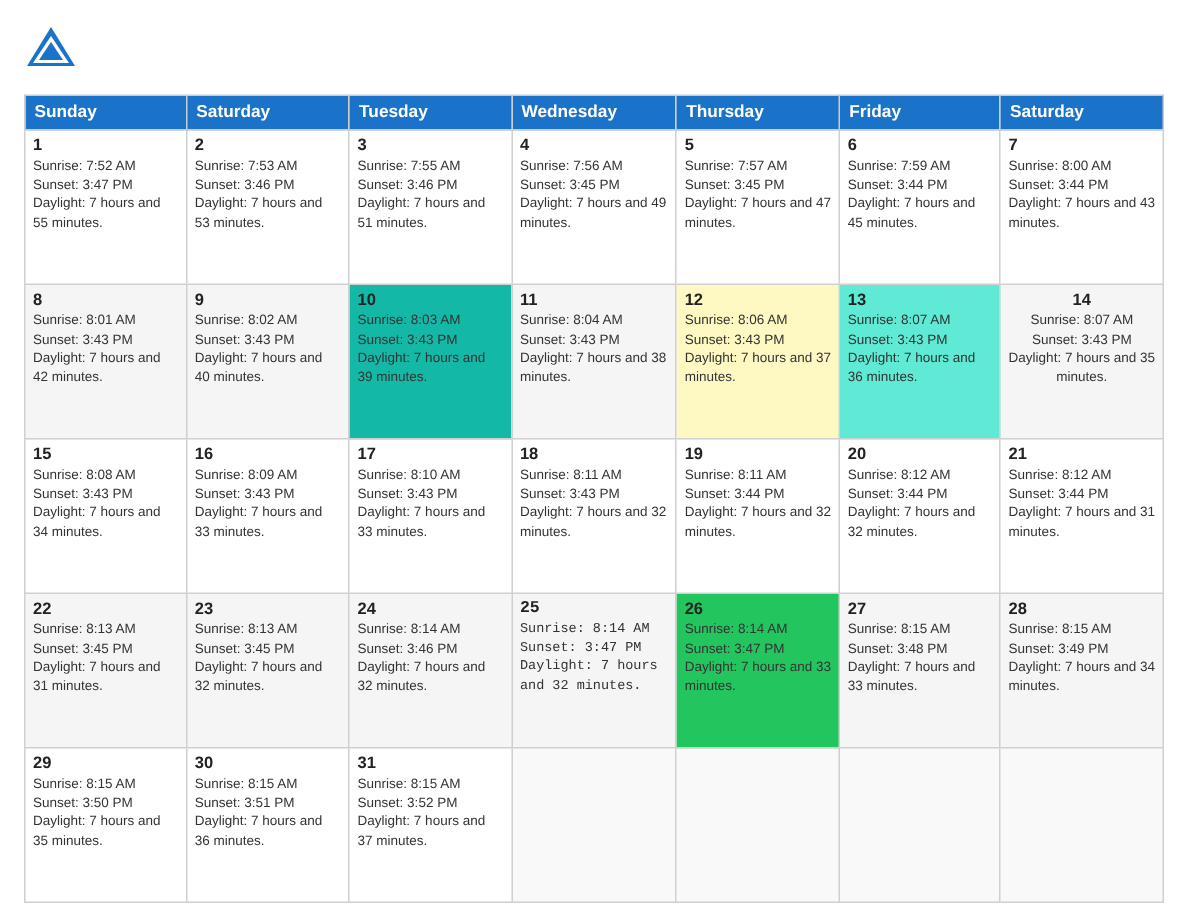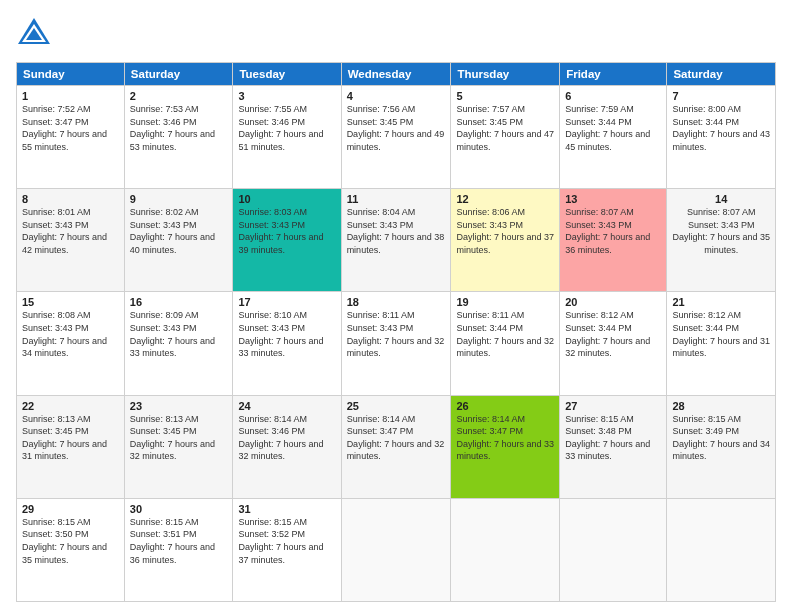--- a/index.html
+++ b/index.html
@@ -147,21 +147,21 @@
           <td style="background: rgb(245, 245, 245);"><span class="day-num">8</span>
         <span class="day-info">Sunrise: 8:01 AM<br>Sunset: 3:43 PM<br>Daylight: 7 hours and 42 minutes.</span></td>
           <td style="background: rgb(245, 245, 245);"><span class="day-num">9</span>
         <span class="day-info">Sunrise: 8:02 AM<br>Sunset: 3:43 PM<br>Daylight: 7 hours and 40 minutes.</span></td>
           <td style="background: #14b8a6;"><span class="day-num">10</span>
         <span class="day-info">Sunrise: 8:03 AM<br>Sunset: 3:43 PM<br>Daylight: 7 hours and 39 minutes.</span></td>
           <td style="background: rgb(245, 245, 245); margin-top: 13px;"><span class="day-num">11</span>
         <span class="day-info">Sunrise: 8:04 AM<br>Sunset: 3:43 PM<br>Daylight: 7 hours and 38 minutes.</span></td>
           <td style="background: #fef9c3;"><span class="day-num">12</span>
         <span class="day-info">Sunrise: 8:06 AM<br>Sunset: 3:43 PM<br>Daylight: 7 hours and 37 minutes.</span></td>
-          <td style="background: #fca5a5; margin-left: 24px;"><span class="day-num">13</span>
+          <td style="background: #5eead4; margin-left: 24px;"><span class="day-num">13</span>
         <span class="day-info">Sunrise: 8:07 AM<br>Sunset: 3:43 PM<br>Daylight: 7 hours and 36 minutes.</span></td>
           <td style="background: rgb(245, 245, 245); text-align: center;"><span class="day-num">14</span>
         <span class="day-info">Sunrise: 8:07 AM<br>Sunset: 3:43 PM<br>Daylight: 7 hours and 35 minutes.</span></td>
         </tr>
         <tr>
           <td><span class="day-num">15</span>
         <span class="day-info">Sunrise: 8:08 AM<br>Sunset: 3:43 PM<br>Daylight: 7 hours and 34 minutes.</span></td>
           <td><span class="day-num">16</span>
         <span class="day-info">Sunrise: 8:09 AM<br>Sunset: 3:43 PM<br>Daylight: 7 hours and 33 minutes.</span></td>
           <td><span class="day-num">17</span>
@@ -175,23 +175,23 @@
           <td><span class="day-num">21</span>
         <span class="day-info">Sunrise: 8:12 AM<br>Sunset: 3:44 PM<br>Daylight: 7 hours and 31 minutes.</span></td>
         </tr>
         <tr style="background: rgb(245, 245, 245);">
           <td style="background: rgb(245, 245, 245);"><span class="day-num">22</span>
         <span class="day-info">Sunrise: 8:13 AM<br>Sunset: 3:45 PM<br>Daylight: 7 hours and 31 minutes.</span></td>
           <td style="background: rgb(245, 245, 245);"><span class="day-num">23</span>
         <span class="day-info">Sunrise: 8:13 AM<br>Sunset: 3:45 PM<br>Daylight: 7 hours and 32 minutes.</span></td>
           <td style="background: rgb(245, 245, 245); margin-top: 48px;"><span class="day-num">24</span>
         <span class="day-info">Sunrise: 8:14 AM<br>Sunset: 3:46 PM<br>Daylight: 7 hours and 32 minutes.</span></td>
-          <td style="background: rgb(245, 245, 245);"><span class="day-num">25</span>
+          <td style="background: rgb(245, 245, 245); font-family: Liberation Mono, monospace;"><span class="day-num">25</span>
         <span class="day-info">Sunrise: 8:14 AM<br>Sunset: 3:47 PM<br>Daylight: 7 hours and 32 minutes.</span></td>
-          <td style="background: #84cc16;"><span class="day-num">26</span>
+          <td style="background: #22c55e;"><span class="day-num">26</span>
         <span class="day-info">Sunrise: 8:14 AM<br>Sunset: 3:47 PM<br>Daylight: 7 hours and 33 minutes.</span></td>
           <td style="background: rgb(245, 245, 245);"><span class="day-num">27</span>
         <span class="day-info">Sunrise: 8:15 AM<br>Sunset: 3:48 PM<br>Daylight: 7 hours and 33 minutes.</span></td>
           <td style="background: rgb(245, 245, 245);"><span class="day-num">28</span>
         <span class="day-info">Sunrise: 8:15 AM<br>Sunset: 3:49 PM<br>Daylight: 7 hours and 34 minutes.</span></td>
         </tr>
         <tr>
           <td><span class="day-num">29</span>
         <span class="day-info">Sunrise: 8:15 AM<br>Sunset: 3:50 PM<br>Daylight: 7 hours and 35 minutes.</span></td>
           <td><span class="day-num">30</span>

